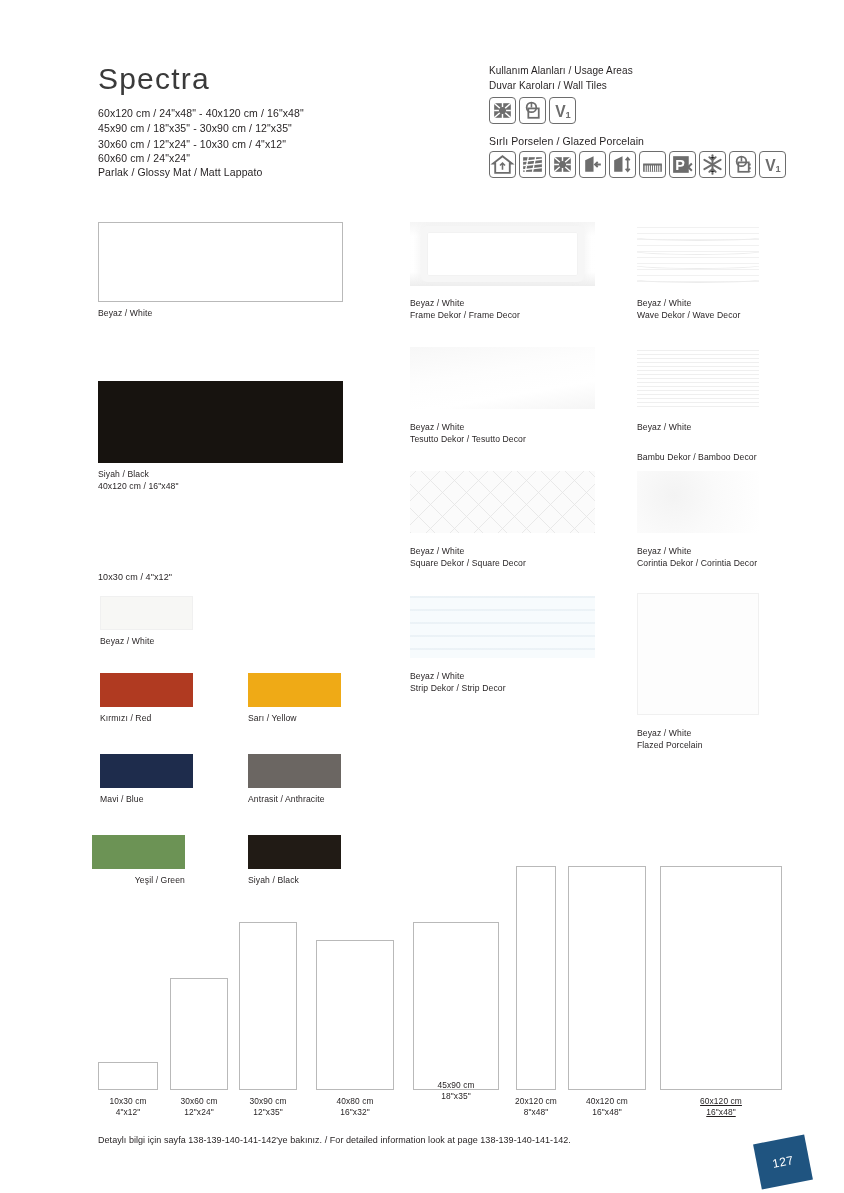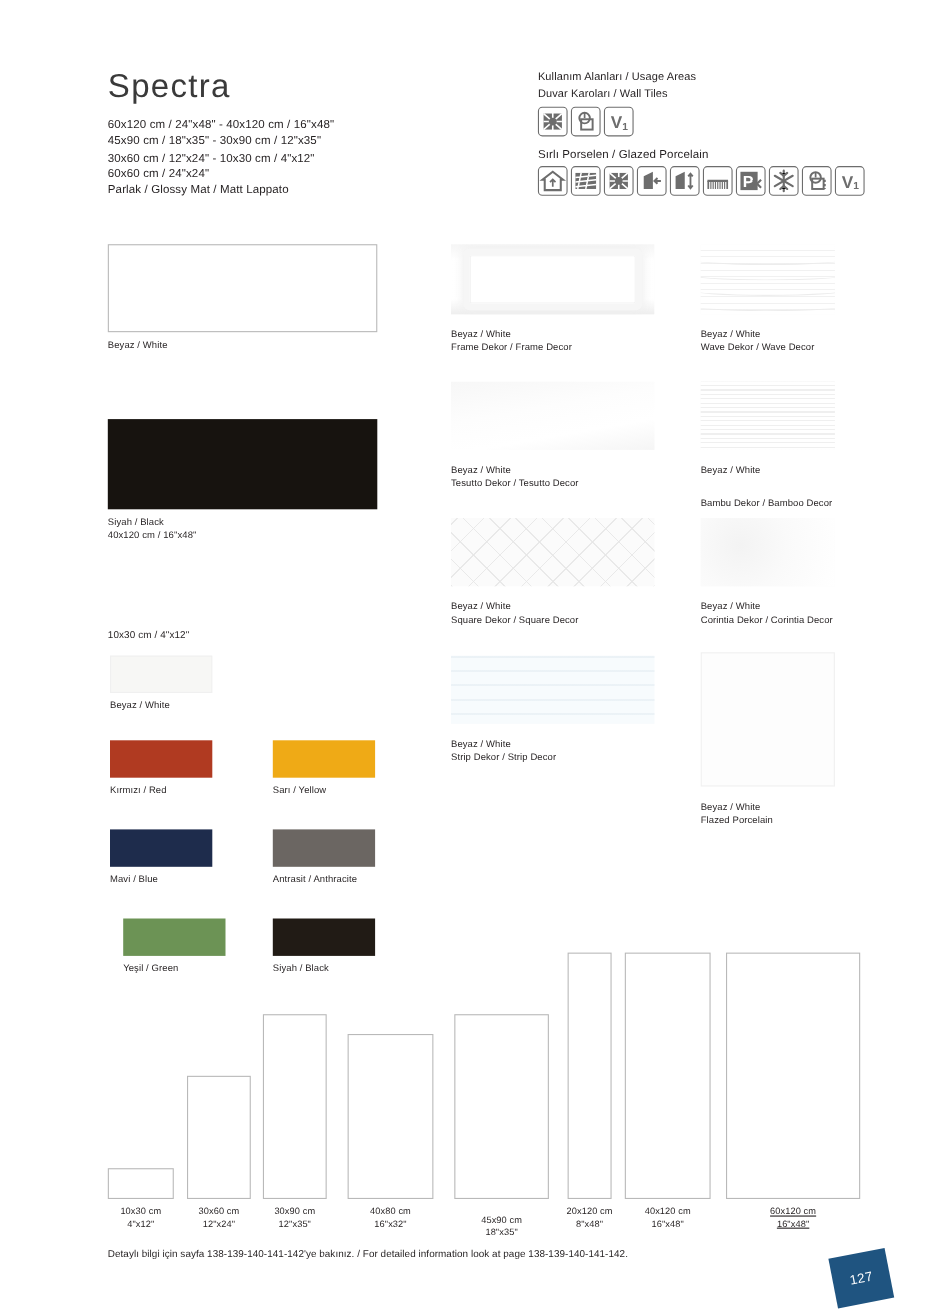--- a/index.html
+++ b/index.html
@@ -255,21 +255,21 @@
     <div class="cap">Sarı / Yellow</div>
   </div>
   <div class="item" style="left:100px;top:754px;">
     <div class="sw" style="width:93px;height:34px;background:#1e2c4c;"></div>
     <div class="cap">Mavi / Blue</div>
   </div>
   <div class="item" style="left:248px;top:754px;">
     <div class="sw" style="width:93px;height:34px;background:#6b6662;"></div>
     <div class="cap">Antrasit / Anthracite</div>
   </div>
-  <div class="item" style="left:112px;top:835px;">
+  <div class="item" style="left:92px;top:835px;text-align:right;">
     <div class="sw" style="width:93px;height:34px;background:#6c9355;"></div>
     <div class="cap">Yeşil / Green</div>
   </div>
   <div class="item" style="left:248px;top:835px;">
     <div class="sw" style="width:93px;height:34px;background:#211b15;"></div>
     <div class="cap">Siyah / Black</div>
   </div>
 
   <div class="item" style="left:410px;top:222px;">
     <div class="sw tex-frame" style="width:185px;height:64px;">
@@ -346,21 +346,21 @@
       <span>12"x24"</span>
     </div>
     <div class="barlbl" style="left:141px;width:58px;top:256px;">
       <span>30x90 cm</span><br>
       <span>12"x35"</span>
     </div>
     <div class="barlbl" style="left:218px;width:78px;top:256px;">
       <span>40x80 cm</span><br>
       <span>16"x32"</span>
     </div>
-    <div class="barlbl" style="left:315px;width:86px;top:264px;">
+    <div class="barlbl" style="left:315px;width:86px;top:240px;">
       <span>45x90 cm</span><br>
       <span>18"x35"</span>
     </div>
     <div class="barlbl" style="left:410px;width:56px;top:256px;">
       <span>20x120 cm</span><br>
       <span>8"x48"</span>
     </div>
     <div class="barlbl" style="left:470px;width:78px;top:256px;">
       <span>40x120 cm</span><br>
       <span>16"x48"</span>

